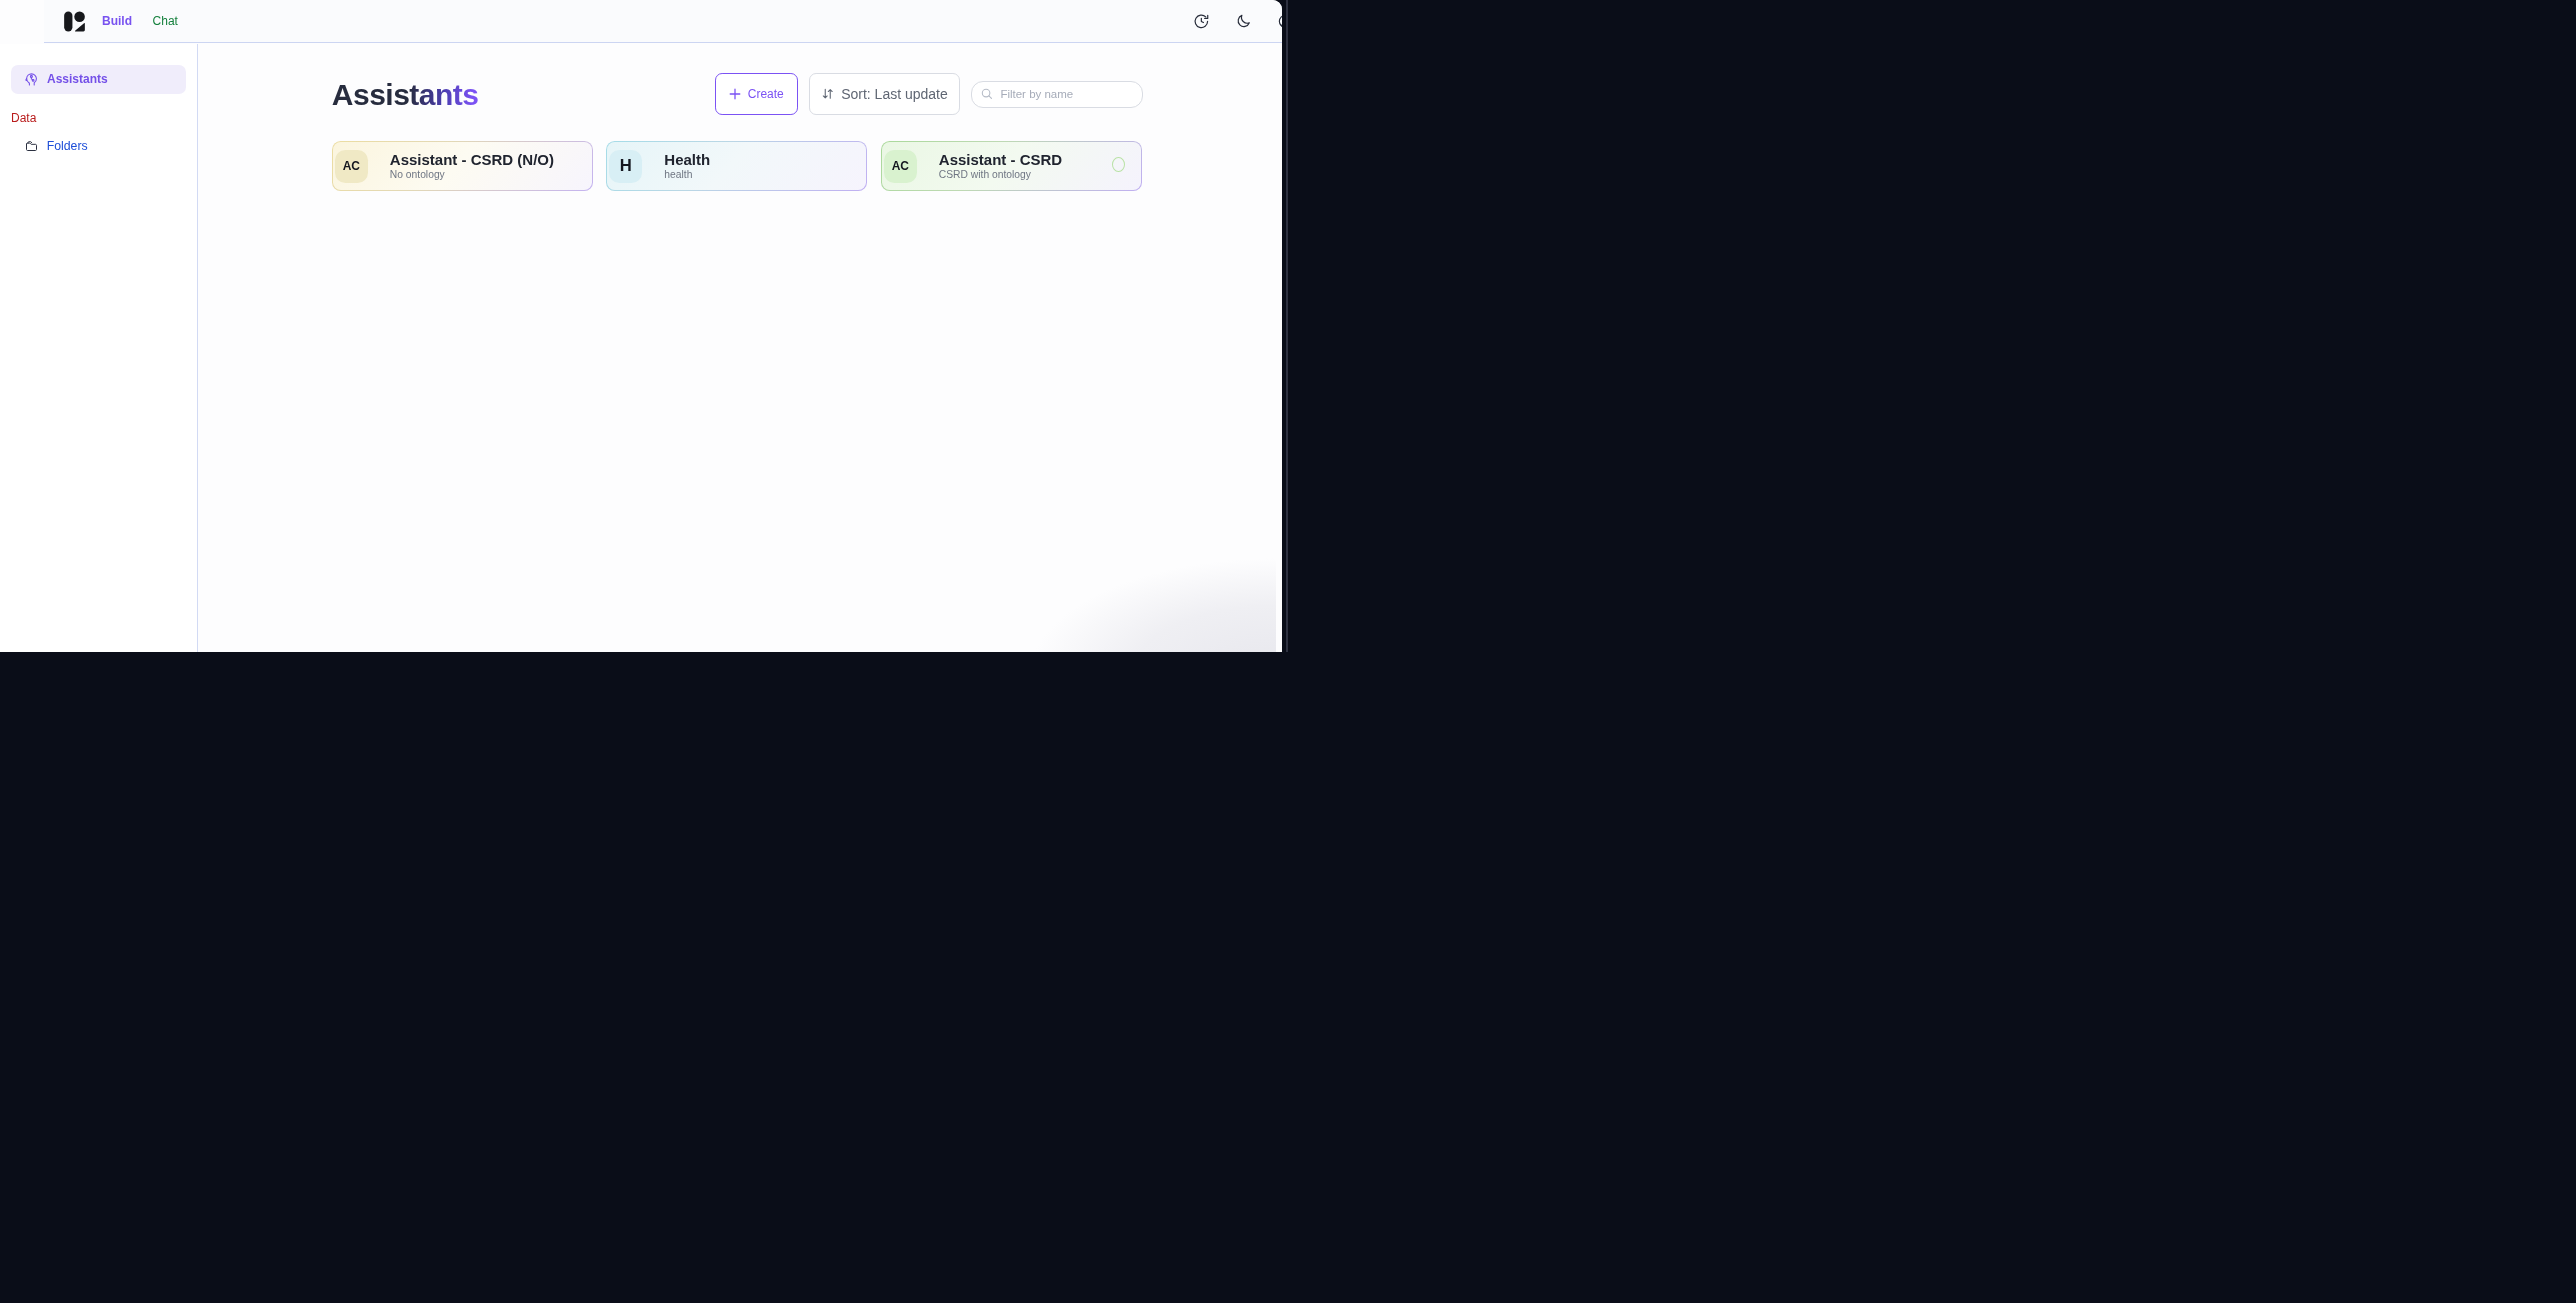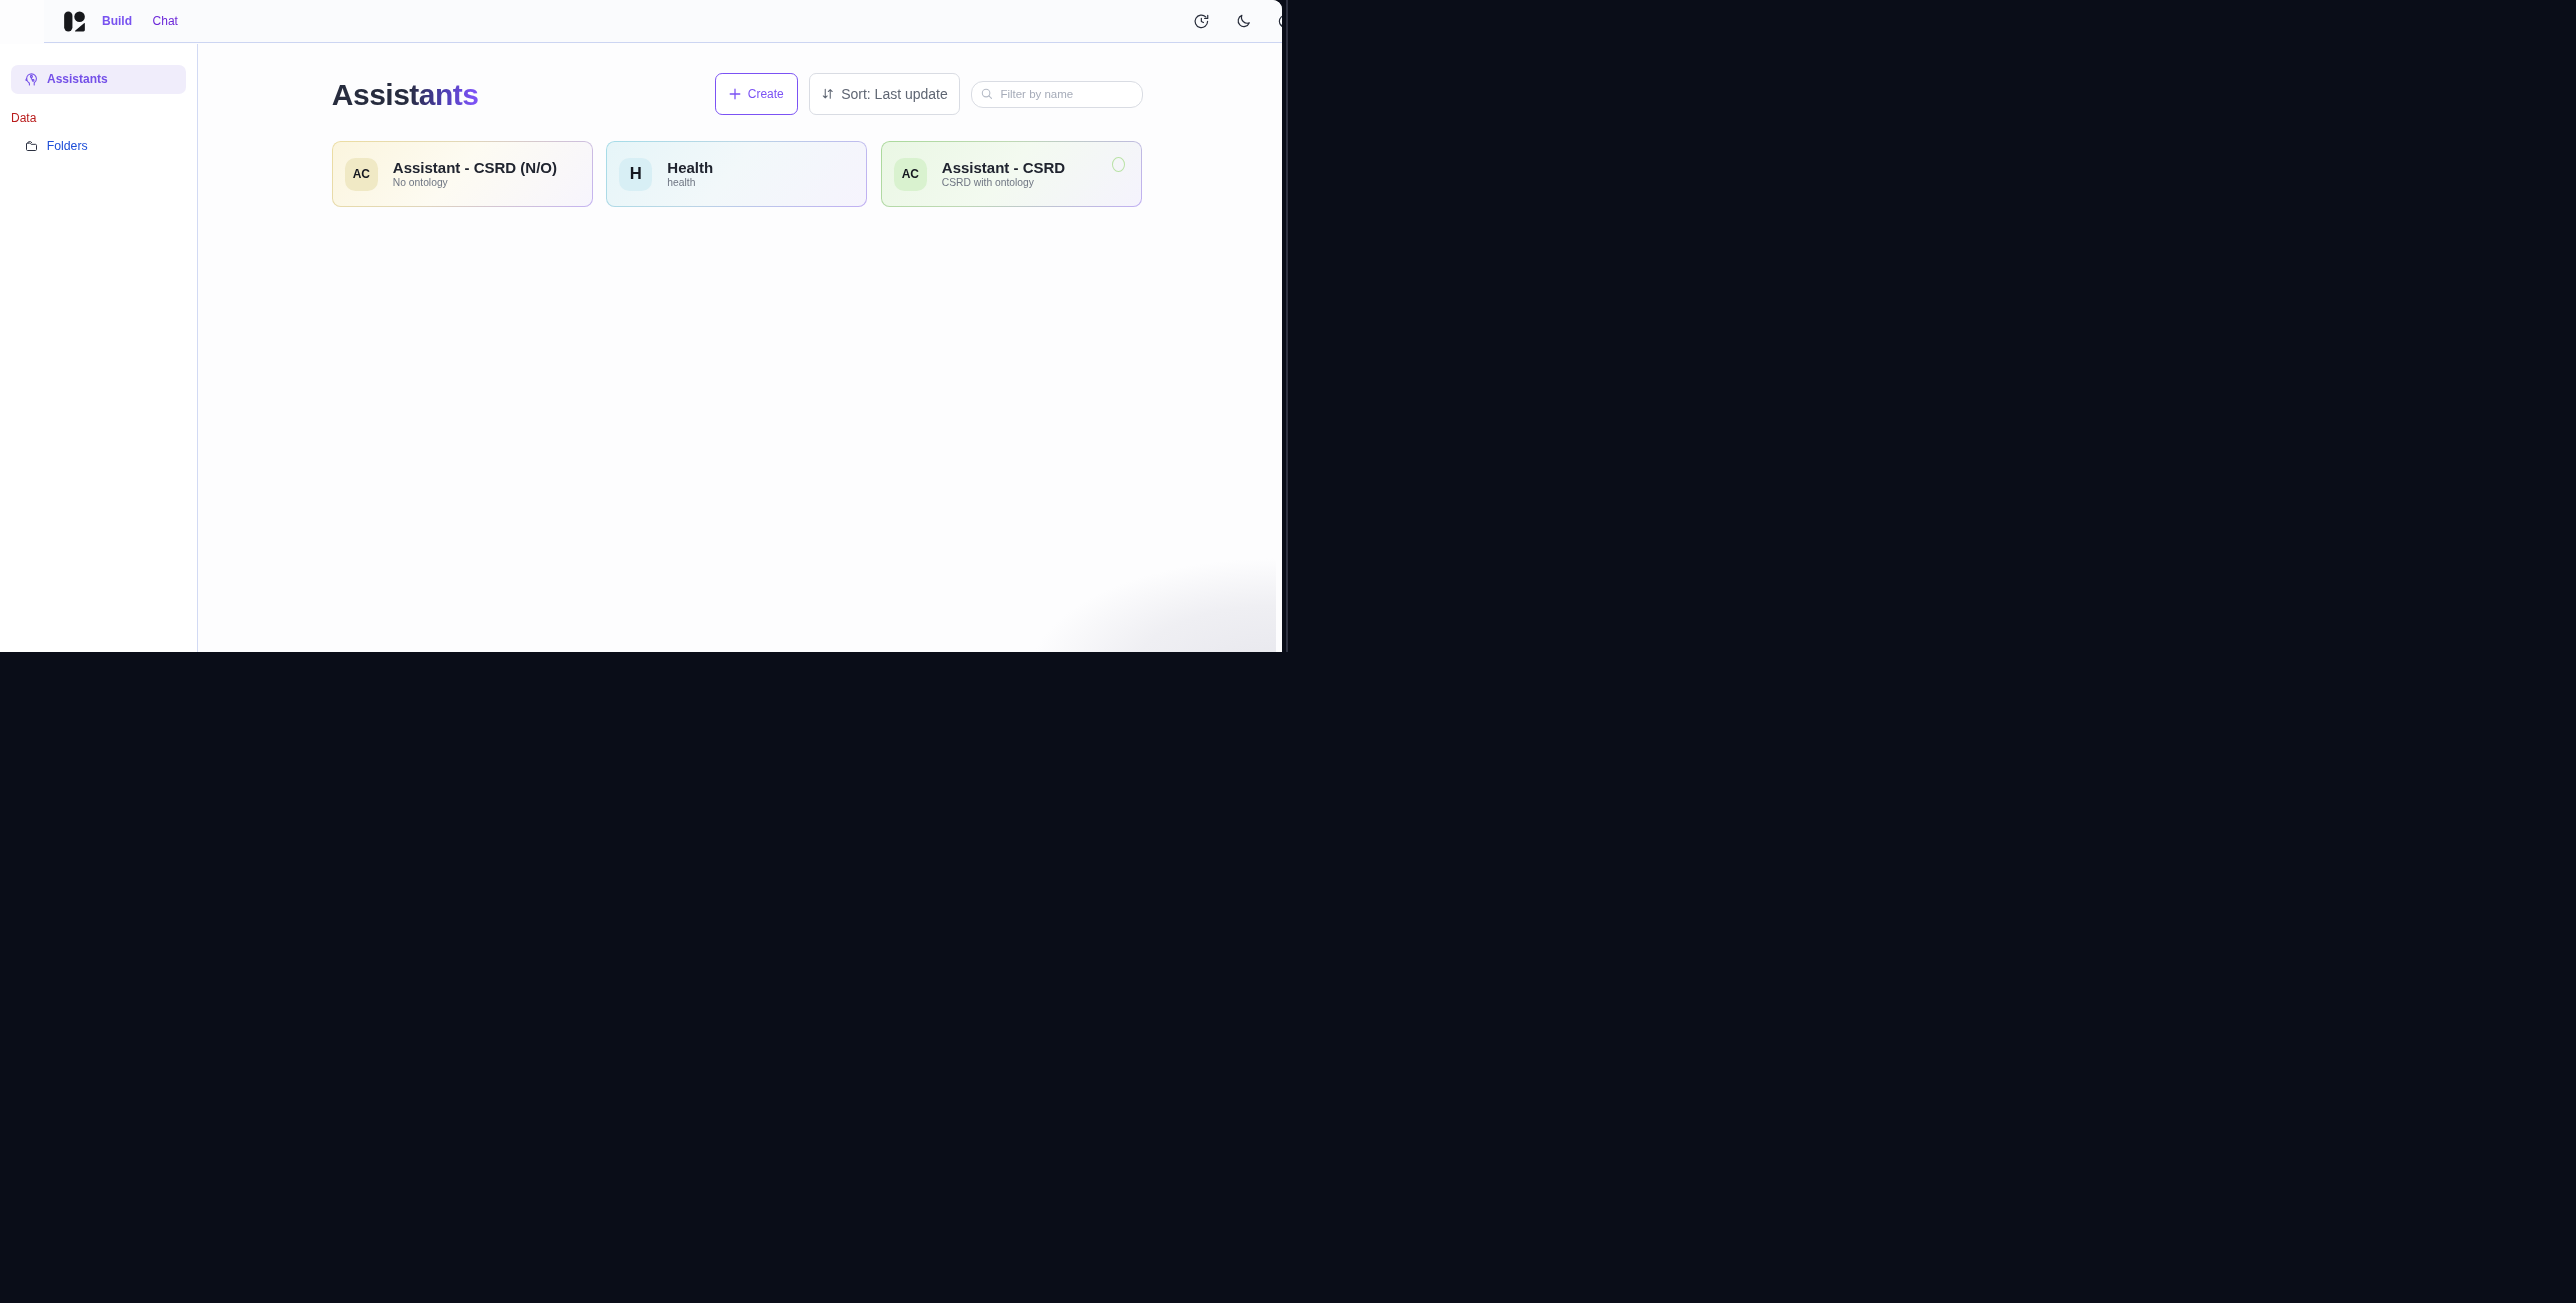--- a/index.html
+++ b/index.html
@@ -12,21 +12,21 @@
   .surface { position:absolute; left:0; top:0; width:1282px; height:652px;
              background:#fdfdfe; border-top-right-radius:9.5px; overflow:hidden; }
 
   
   .header { position:absolute; left:0; top:0; width:100%; height:43px;
             background:#fafbfd; border-bottom:0.8px solid #ccd5f2;
             border-top-right-radius:9.5px;
             display:flex; align-items:center; padding:0 32px 0 19px;margin-left:44px; }
   .logo { width:23px; height:23px; display:block; flex:none; cursor:pointer; }
   .nav { display:flex; align-items:center; gap:20.6px; margin-left:16px; }
-  .nav-item { font-size:12px; color:#6d28d9; font-weight:500; cursor:pointer; }
+  .nav-item { font-size:12px; color:#15803d; font-weight:500; cursor:pointer; }
   .nav-item.active { color:#7852f0; font-weight:700; }
   .header-actions { margin-left:auto; display:flex; align-items:center; gap:24.6px; }
   .icon-btn { width:17.5px; height:17.5px; color:#272c3a; cursor:pointer; display:flex;
               align-items:center; justify-content:center; background:none; border:none; }
   .icon-btn svg { width:16.7px; height:16.7px; }
 
   
   .sidebar { position:absolute; left:0; top:44px; width:198px; height:calc(100% - 44px);
              background:#ffffff; border-right:0.8px solid #d2daf4; padding:20.6px 11px 0 11px; }
   .side-item-active { display:flex; align-items:center; gap:8px; height:29px;
@@ -53,23 +53,23 @@
   .btn svg { flex:none; }
   .filter-box { display:flex; align-items:center; gap:6.4px; width:172px; height:27px;
                 border:0.8px solid #d9dce3; border-radius:12px; background:#fff; padding:0 8.7px; }
   .filter-box svg { flex:none; color:#b6bcc7; }
   .filter-box input { border:none; outline:none; width:100%; font-family:inherit;
                       font-size:11.5px; color:#3a4050; background:transparent; }
   .filter-box input::placeholder { color:#a6acb9; }
 
   
   .cards { display:flex; gap:13.5px; margin-top:26px; }
-  .card { position:relative; width:261px; height:66px; border-radius:8.7px;
+  .card { position:relative; width:261px; height:50px; border-radius:8.7px;
           border:0.8px solid transparent; display:flex; align-items:center;
-          gap:15px; padding:0 12px; cursor:pointer; }
+          gap:22px; padding:0 2px; cursor:pointer; }
   .card--yellow { background:linear-gradient(130deg,#fbf5de 0%,#fdfbf2 48%,#f7f5fd 100%) padding-box,
                   linear-gradient(130deg,#ecdda2 0%,#e2d8b6 40%,#c4b3f1 100%) border-box; }
   .card--cyan   { background:linear-gradient(130deg,#e6f5f8 0%,#f2f8fa 48%,#f6f4fd 100%) padding-box,
                   linear-gradient(130deg,#a5dce8 0%,#bad7e5 40%,#c0aff2 100%) border-box; }
   .card--green  { background:linear-gradient(130deg,#eaf7e4 0%,#f3faf0 48%,#f5f3fd 100%) padding-box,
                   linear-gradient(130deg,#aad99b 0%,#bed9b3 40%,#c0aff2 100%) border-box; }
   .avatar { width:33px; height:33px; border-radius:10.3px; flex:none;
             display:flex; align-items:center; justify-content:center;
             font-weight:700; font-size:12px; color:#14171f; }
   .avatar--lg { font-size:16.7px; }

